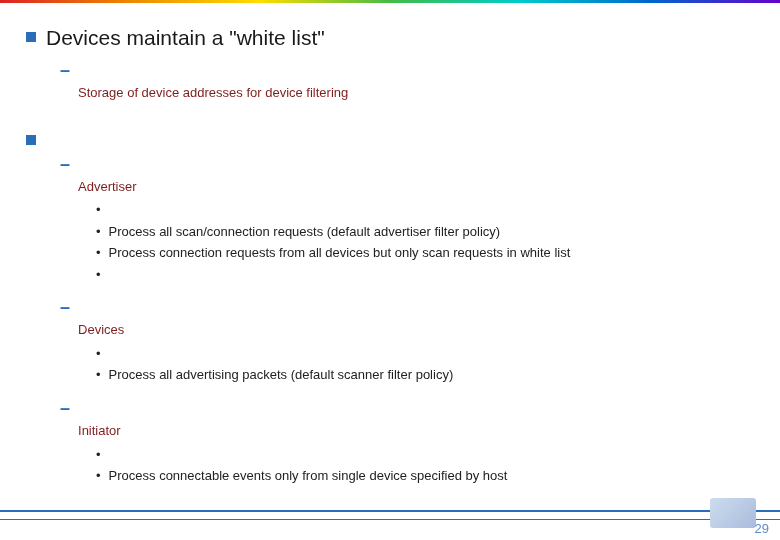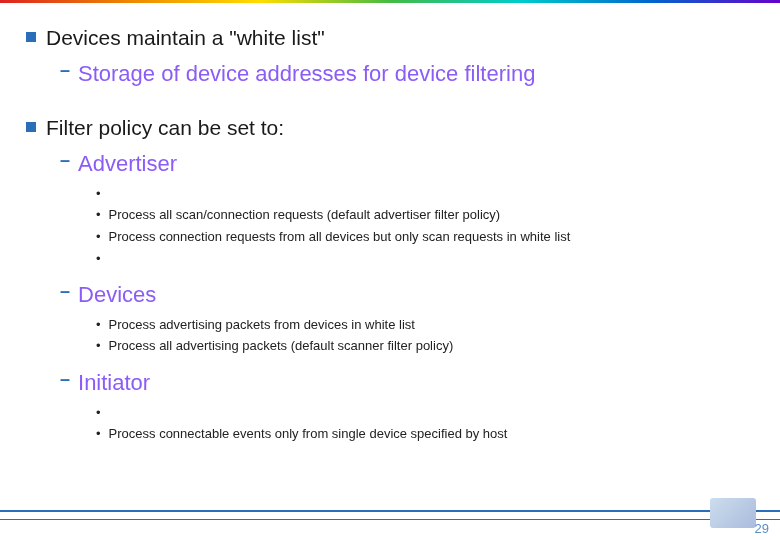--- a/index.html
+++ b/index.html
@@ -47,23 +47,24 @@
     margin-bottom: 6px;
   }
   .dash {
     color: #2a6db8;
     font-size: 18px;
     margin-right: 8px;
     line-height: 1.3;
     font-weight: bold;
   }
   .dash-text {
-    font-size: 22px;
-    color: #8b5cf6;
+    font-size: 13px;
+    color: #7f1d1d;
     line-height: 1.35;
+    margin-top: 25px;
   }
   .dot-list {
     margin-left: 70px;
     margin-top: 4px;
     margin-bottom: 12px;
   }
   .dot-line {
     display: flex;
     align-items: flex-start;
     margin-bottom: 3px;
@@ -120,21 +121,20 @@
     </div>
     <div class="dash-line">
       <div class="dash">–</div>
       <div class="dash-text">Storage of device addresses for device filtering</div>
     </div>
   </div>
 
   <div class="bullet-block">
     <div class="bullet-line">
       <div class="sq-bullet"></div>
-      <div class="bullet-text">Filter policy can be set to:</div>
     </div>
 
     <div class="dash-line">
       <div class="dash">–</div>
       <div class="dash-text">Advertiser</div>
     </div>
     <div class="dot-list">
       <div class="dot-line">
           <div class="dot">•</div>
         </div>
@@ -151,21 +151,20 @@
         </div>
     </div>
 
     <div class="dash-line">
       <div class="dash">–</div>
       <div class="dash-text">Devices</div>
     </div>
     <div class="dot-list">
       <div class="dot-line">
           <div class="dot">•</div>
-          <div class="dot-text">Process advertising packets from devices in white list</div>
         </div>
       <div class="dot-line">
           <div class="dot">•</div>
           <div class="dot-text">Process all advertising packets (default scanner filter policy)</div>
         </div>
     </div>
 
     <div class="dash-line">
       <div class="dash">–</div>
       <div class="dash-text">Initiator</div>

